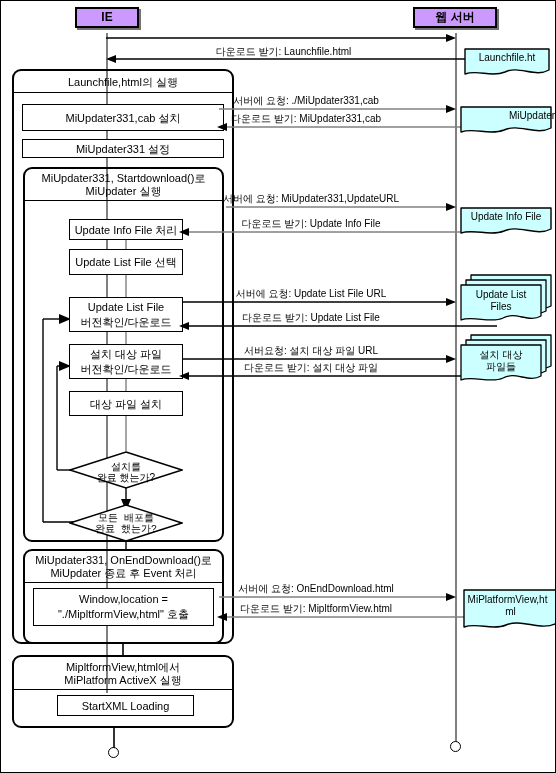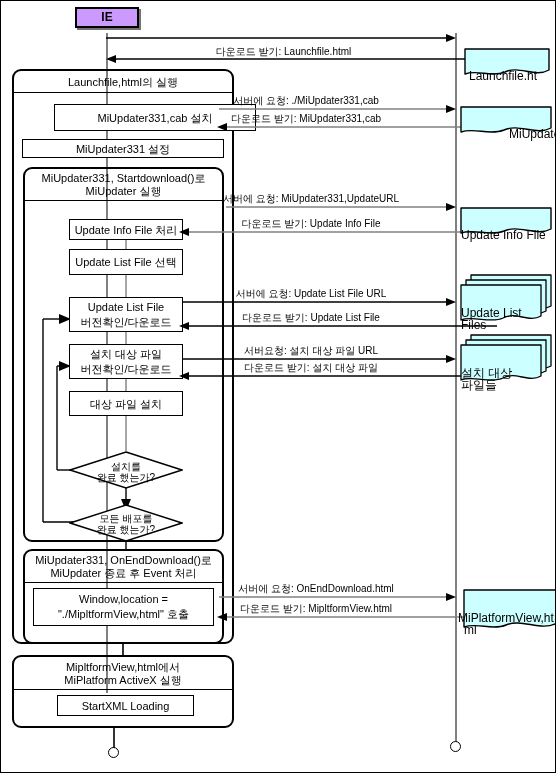--- a/index.html
+++ b/index.html
@@ -98,25 +98,24 @@
     color:#000;
     pointer-events:none;
   }
   
   .doc{position:absolute;z-index:20;}
   .doc svg{display:block;}
   .doc .doc-label{
     position:absolute;
     left:6px;right:6px;
     top:4px;
-    text-align:left;
-    font-size:12px;
+    text-align:center;
+    font-size:10px;
     line-height:12px;
     color:#000;
-    margin-top:18px;
   }
   
   .msg{position:absolute;z-index:18;}
   .msg svg{display:block;}
   .msg-label{
     position:absolute;
     text-align:center;
     font-size:10px;
     line-height:12px;
     white-space:nowrap;
@@ -131,20 +130,23 @@
 <body>
 
 <div id="canvas">
 
   <div class="lifeline" style="left:105px;top:32px;height:660px;"></div>
   <div class="lifeline" style="left:454px;top:32px;height:712px;"></div>
 
   <div class="actor" style="left:74px;top:6px;width:64px;height:21px;line-height:17px;">
     <span>IE</span>
   </div>
+  <div class="actor" style="left:412px;top:6px;width:84px;height:21px;line-height:17px;">
+    <span>웹 서버</span>
+  </div>
 
   <div class="msg" style="left:105px;top:32px;width:351px;height:10px;">
     <svg width="351" height="10">
       <line x1="0" y1="5" x2="344" y2="5" stroke="#000" stroke-width="1.4"></line>
       <polygon points="350,5 340,1 340,9" fill="#000"></polygon>
     </svg>
   </div>
 
   <div class="msg-label" style="left:110px;top:45px;width:345px;">다운로드 받기: Launchfile.html</div>
   <div class="msg" style="left:103px;top:53px;width:392px;height:10px;">
@@ -280,21 +282,21 @@
       <path d="M2,2 L95,2 L95,35 C79,44 60,30 44,37 C30,43 16,34 2,39 Z" fill="#ccffff" stroke="#000" stroke-width="1.4" stroke-linejoin="round"></path>
     </svg>
     <div class="doc-label" style="top:6px;left:2px;right:2px;">MiPlatformView,ht</div>
     <div class="doc-label" style="top:18px;left:8px;right:2px;">ml</div>
   </div>
 
   <div class="frame" style="left:11px;top:68px;width:222px;height:575px;"></div>
   <div class="frame-title" style="left:13px;top:74px;width:218px;">Launchfile,html의 실행</div>
   <div class="frame-rule" style="left:13px;top:91px;width:218px;"></div>
 
-  <div class="box" style="left:21px;top:103px;width:202px;height:27px;margin-left:32px;">
+  <div class="box" style="left:21px;top:103px;width:202px;height:27px;">
     <span>MiUpdater331,cab 설치</span>
   </div>
 
   <div class="box" style="left:21px;top:138px;width:202px;height:19px;">
     <span>MiUpdater331 설정</span>
   </div>
 
   <div class="frame" style="left:22px;top:166px;width:201px;height:375px;"></div>
   <div class="frame-title" style="left:24px;top:170px;width:197px;">MiUpdater331, Startdownload()로</div>
   <div class="frame-title" style="left:24px;top:183px;width:197px;">MiUpdater 실행</div>
@@ -357,21 +359,21 @@
   </div>
 
   <div class="diamond-wrap" style="left:68px;top:450px;width:114px;height:38px;">
     <svg width="114" height="38" viewBox="0 0 114 38">
       <polygon points="57,1 113,19 57,37 1,19" fill="#fff" stroke="#000" stroke-width="1.4"></polygon>
     </svg>
     <div class="diamond-label" style="top:10px;transform:none;">설치를</div>
     <div class="diamond-label" style="top:21px;transform:none;">완료 했는가?</div>
   </div>
 
-  <div class="diamond-wrap" style="left:68px;top:503px;width:114px;height:38px;">
+  <div class="diamond-wrap" style="left:68px;top:503px;width:114px;height:38px;font-family:Liberation Mono, monospace;">
     <svg width="114" height="38" viewBox="0 0 114 38">
       <polygon points="57,1 113,19 57,37 1,19" fill="#fff" stroke="#000" stroke-width="1.4"></polygon>
     </svg>
     <div class="diamond-label" style="top:9px;transform:none;">모든 배포를</div>
     <div class="diamond-label" style="top:20px;transform:none;">완료 했는가?</div>
   </div>
 
   <div class="frame" style="left:22px;top:548px;width:201px;height:95px;"></div>
   <div class="frame-title" style="left:24px;top:552px;width:197px;">MiUpdater331, OnEndDownload()로</div>
   <div class="frame-title" style="left:24px;top:565px;width:197px;">MiUpdater 종료 후 Event 처리</div>

